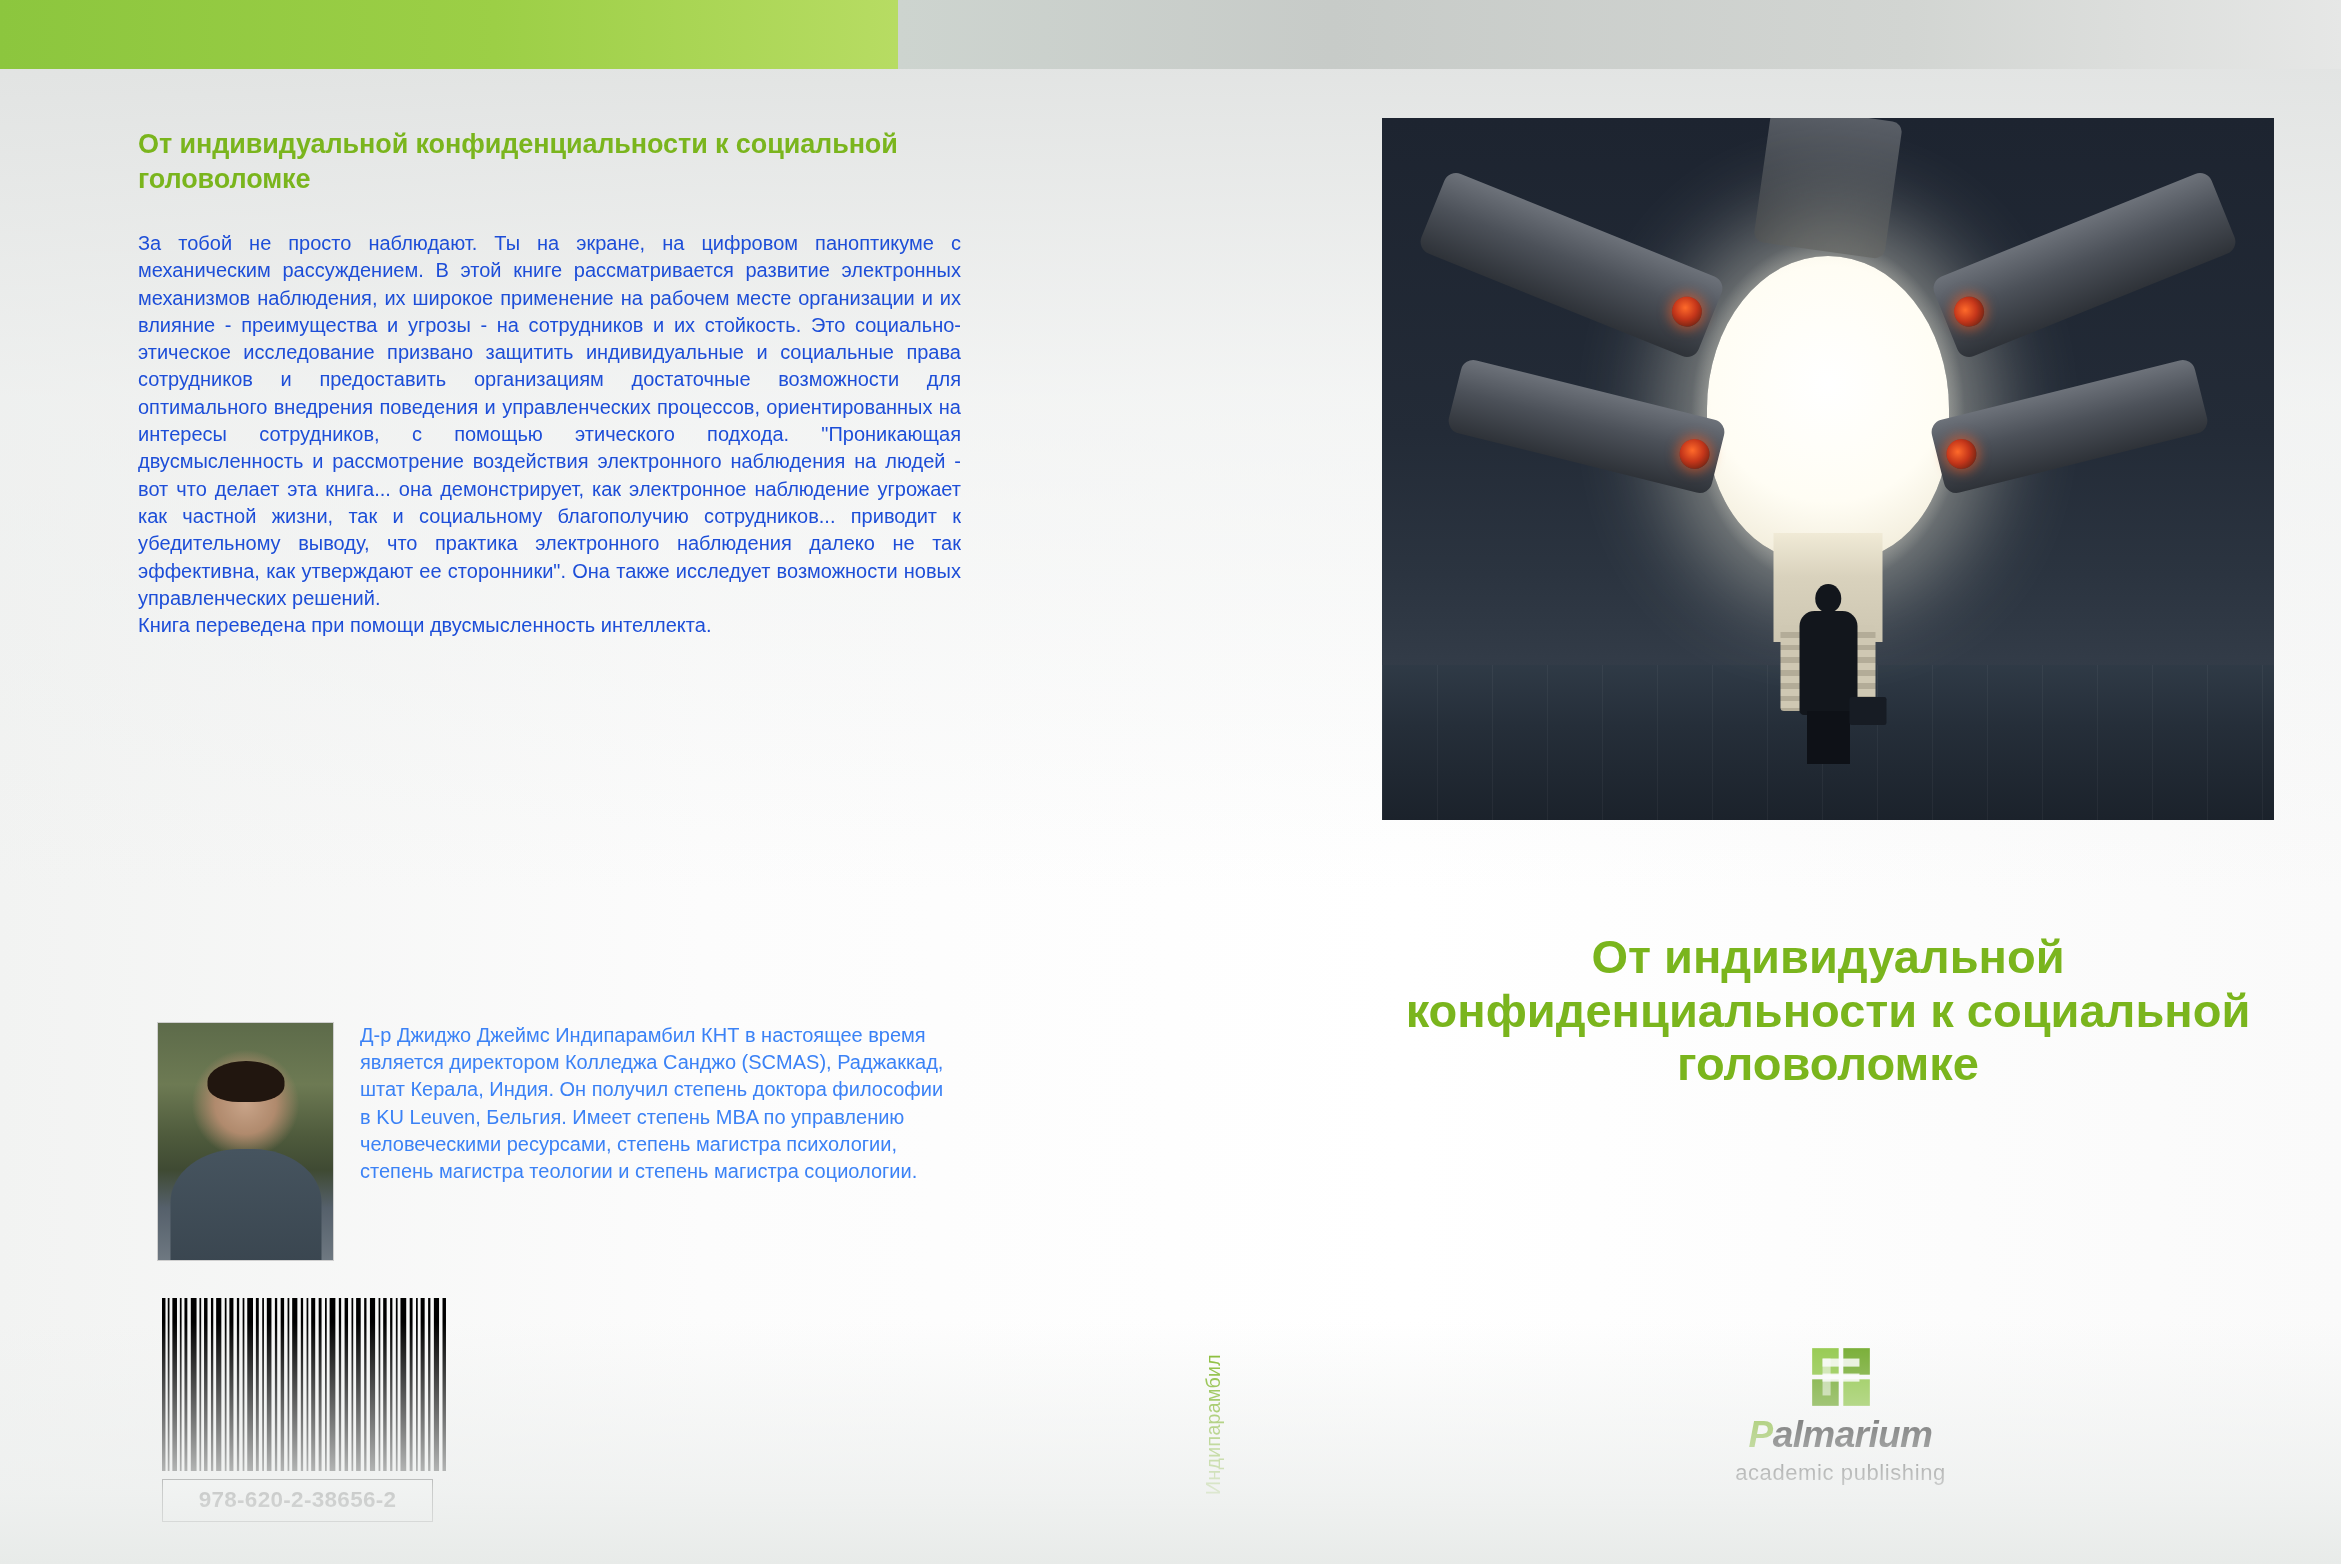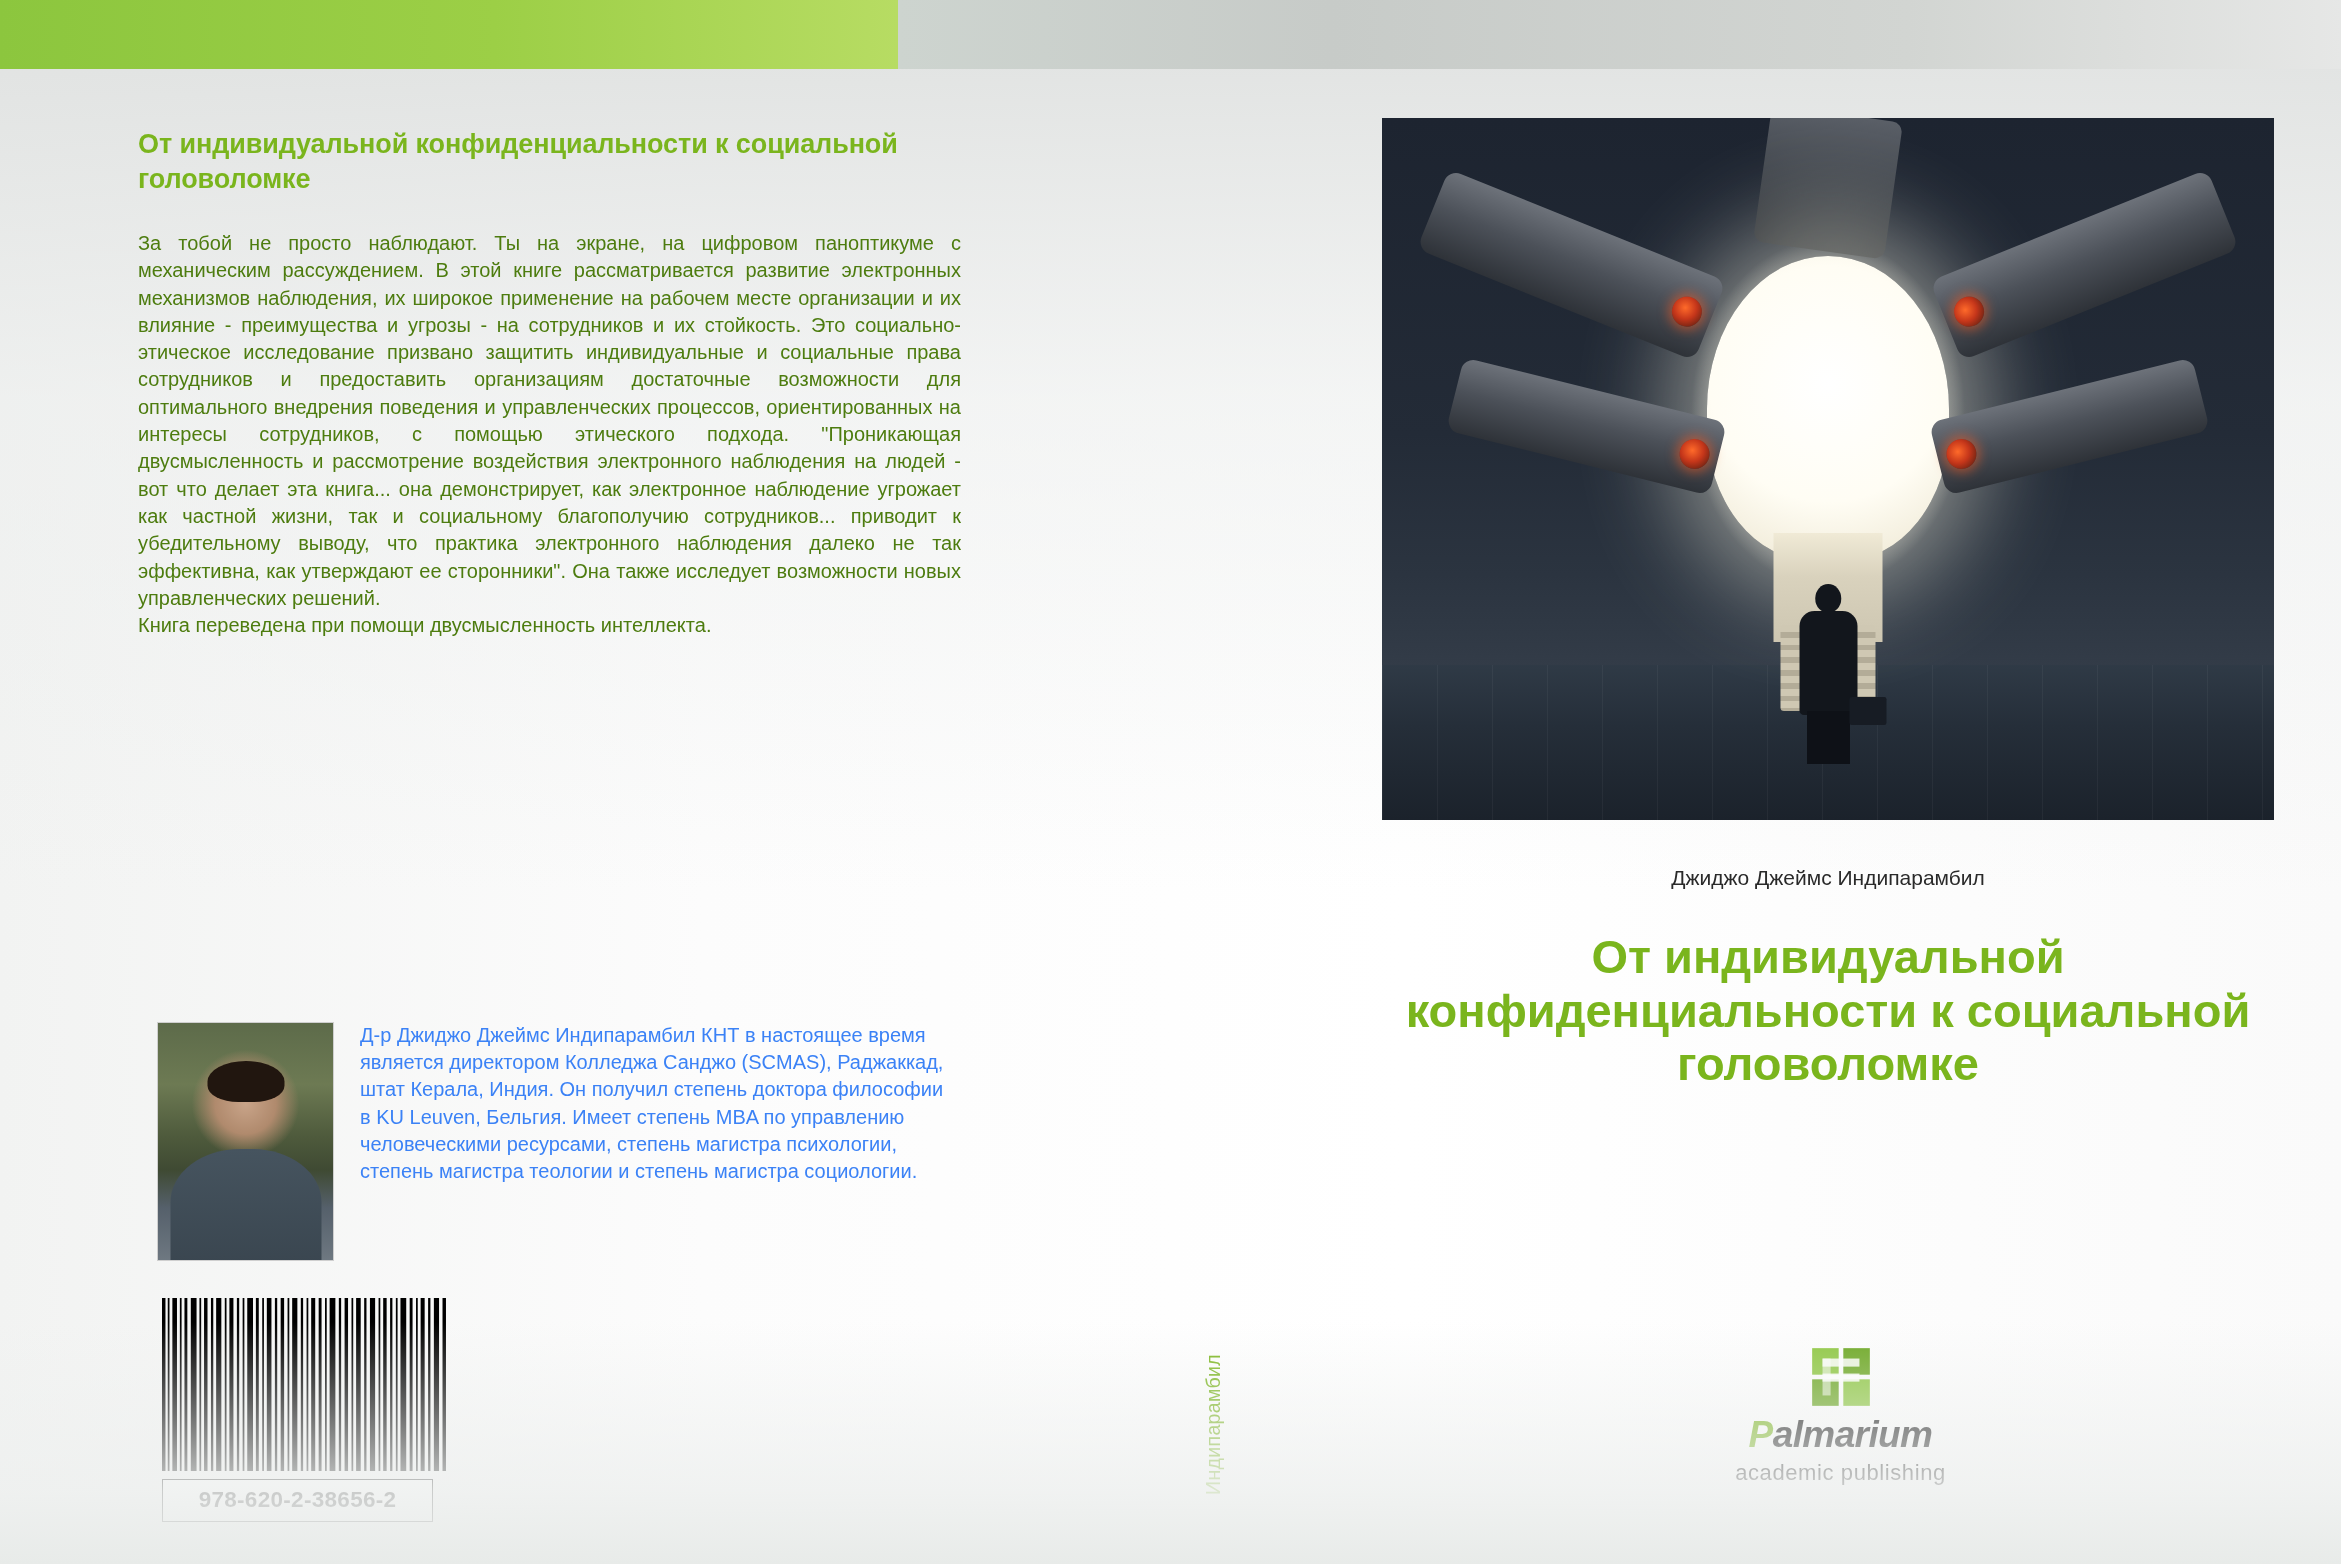--- a/index.html
+++ b/index.html
@@ -78,21 +78,21 @@
     line-height: 1.28;
     letter-spacing: -0.1px;
   }
   .back-blurb {
     position: absolute;
     left: 138px;
     top: 161px;
     width: 823px;
     font-size: 20px;
     line-height: 1.365;
-    color: #4d7c0f;
+    color: #1d4ed8;
     text-align: justify;
   }
   .back-blurb p { margin: 0; }
   .back-blurb p.last { margin-top: 0px; text-align: left; }
 
   
   .author-photo {
     position: absolute;
     left: 157px;
     top: 953px;
@@ -486,21 +486,20 @@
       </div>
 
       <div class="man">
         <div class="head"></div>
         <div class="body"></div>
         <div class="legs"></div>
         <div class="case"></div>
       </div>
     </div>
 
-    <div class="front-author">Джиджо Джеймс Индипарамбил</div>
     <div class="front-title">От индивидуальной конфиденциальности к социальной головоломке</div>
 
     <div class="publisher">
       <div class="pub-mark">
         <svg viewBox="0 0 104 104" width="60" height="60">
           <rect x="2" y="2" width="46" height="46" fill="#8cc63e"></rect>
           <rect x="56" y="2" width="46" height="46" fill="#6aa61f"></rect>
           <rect x="2" y="56" width="46" height="46" fill="#6aa61f"></rect>
           <rect x="56" y="56" width="46" height="46" fill="#8cc63e"></rect>
           <rect x="20" y="20" width="64" height="14" fill="#ffffff" opacity="0.85"></rect>

